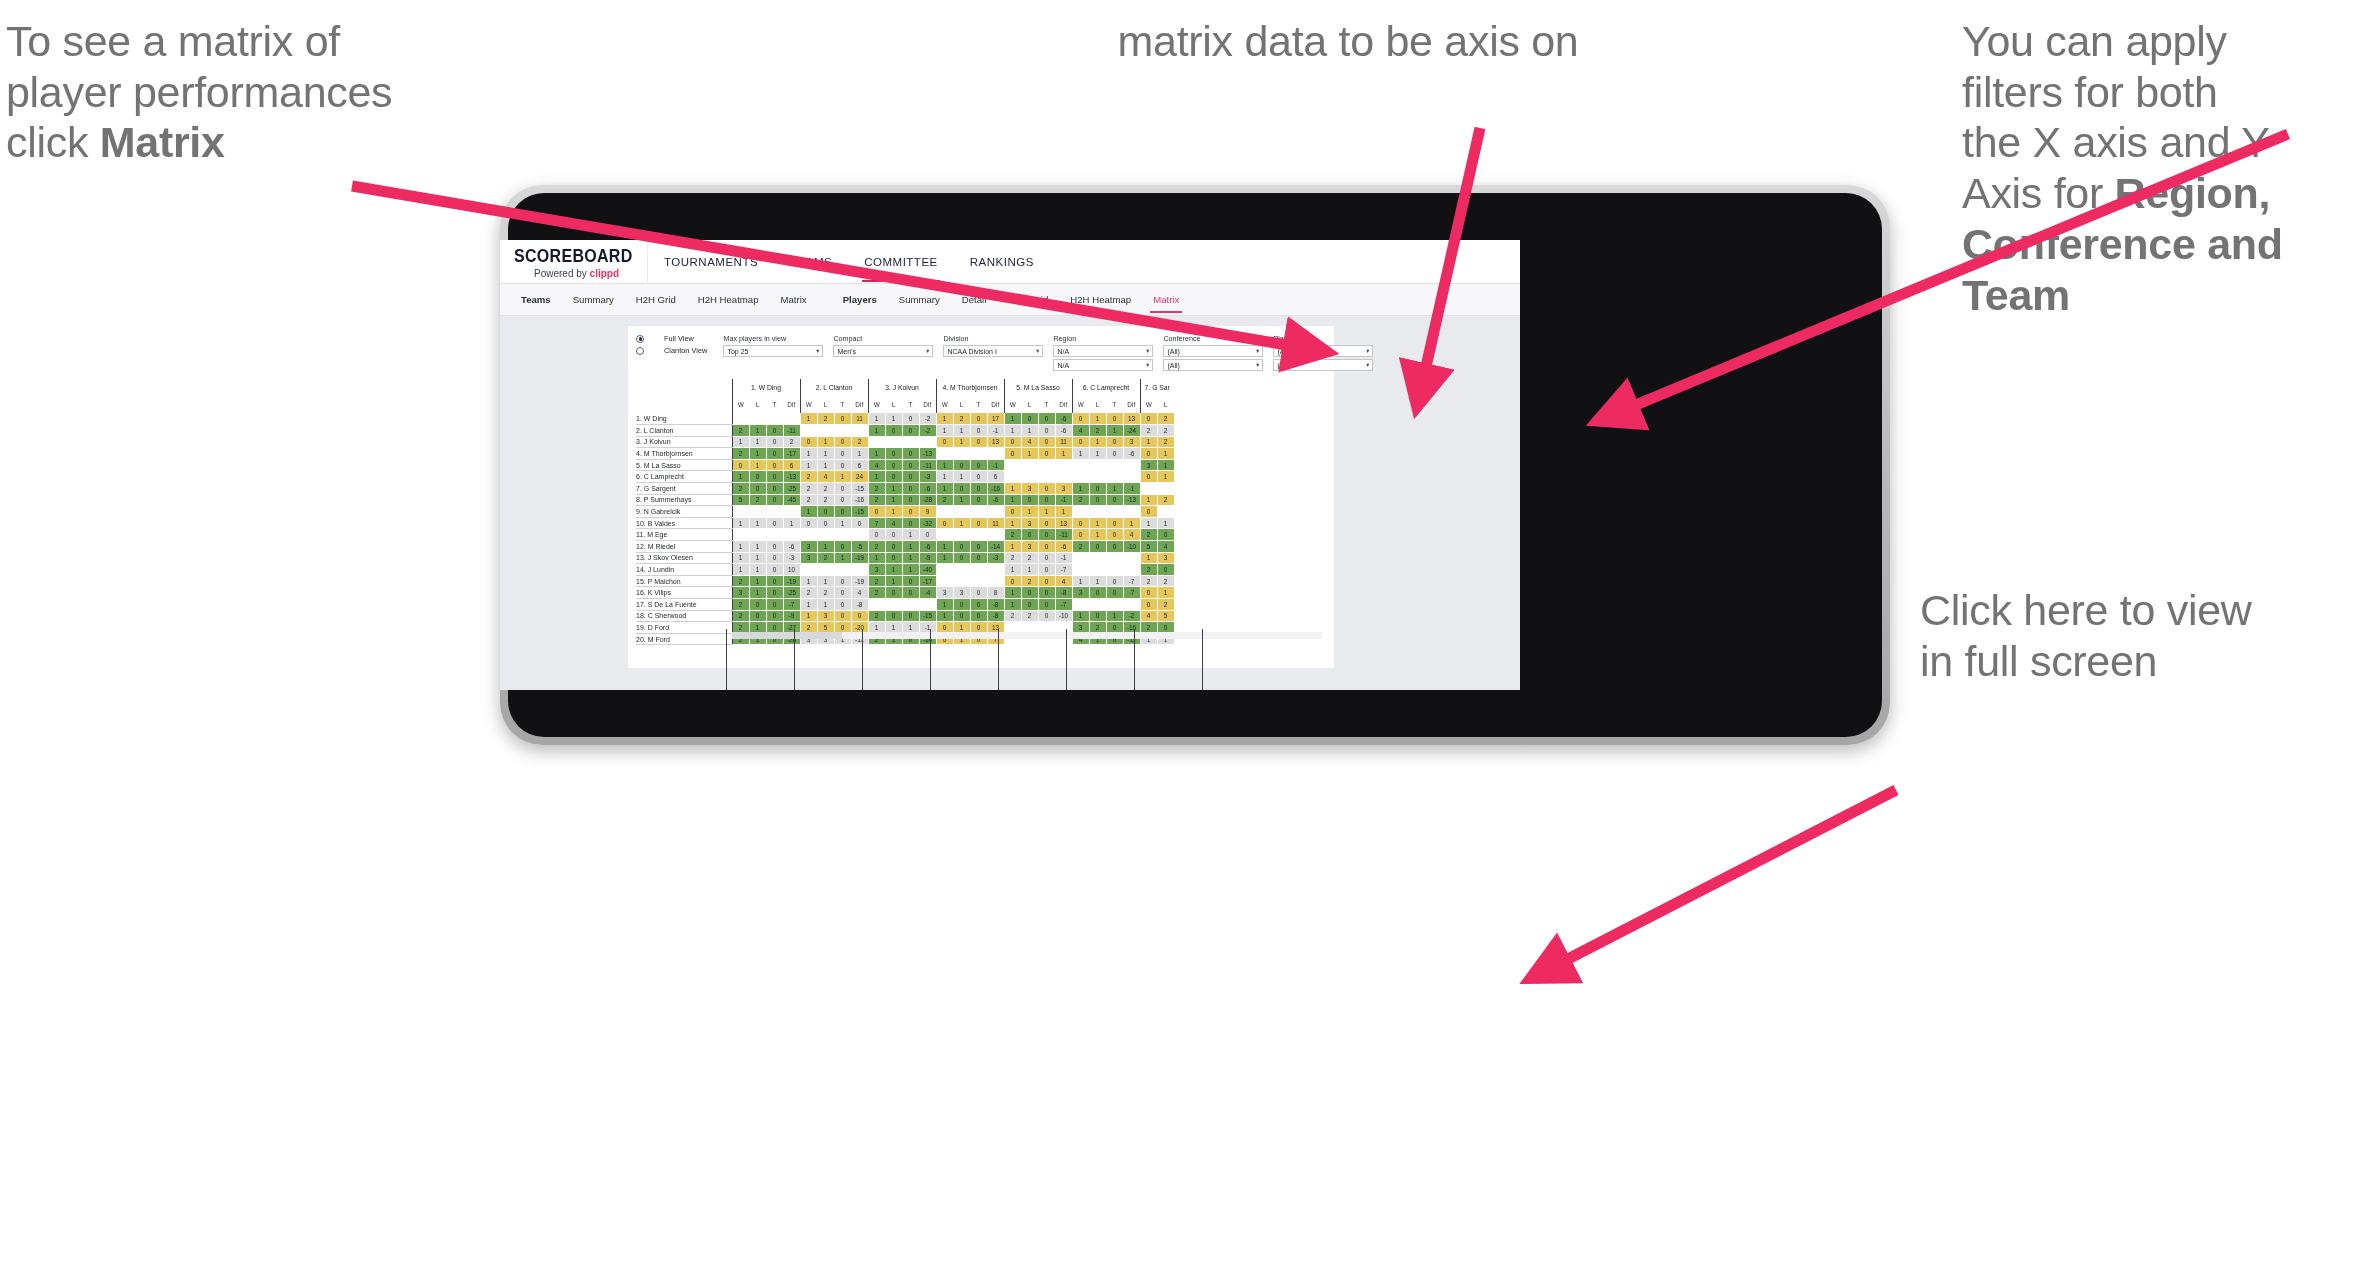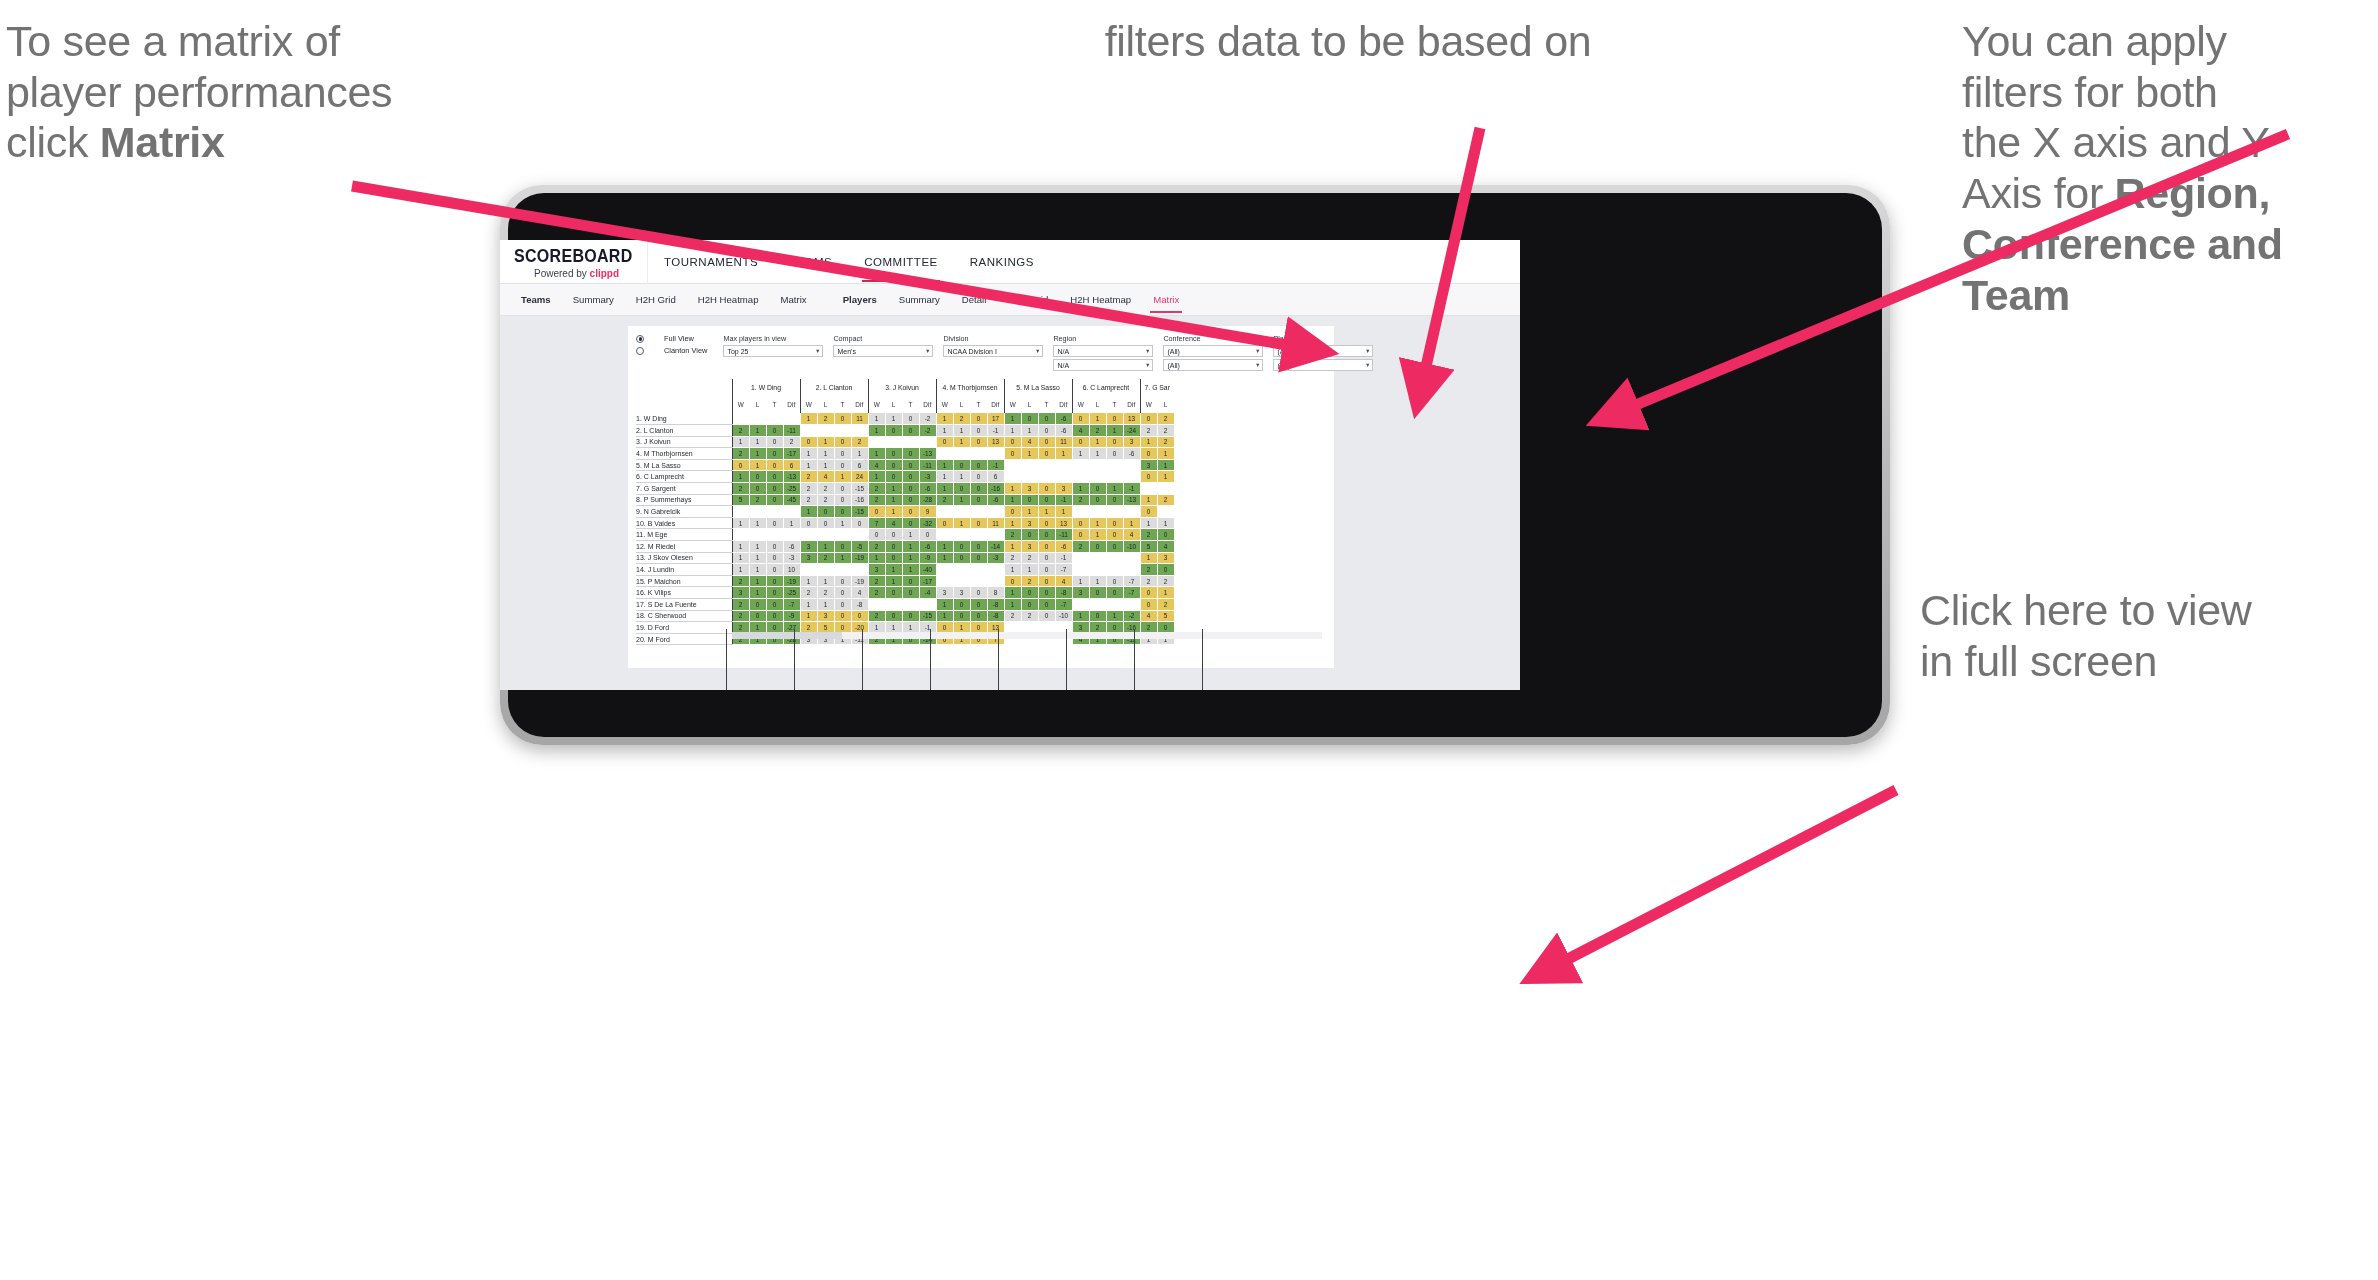--- a/index.html
+++ b/index.html
@@ -193,21 +193,21 @@
 
 <div id="stage">
 
   <div class="anno" id="anno-matrix">
     <div>To see a matrix of</div>
     <div>player performances</div>
     <div><span>click </span><b>Matrix</b></div>
   </div>
 
   <div class="anno" id="anno-filters">
-    <div>filters data to be based on</div>
+    <div>matrix data to be axis on</div>
   </div>
 
   <div class="anno" id="anno-region">
     <div>You  can apply</div>
     <div>filters for both</div>
     <div>the X axis and Y</div>
     <div><span>Axis for </span><b>Region,</b></div>
     <div><b>Conference and</b></div>
     <div><b>Team</b></div>
   </div>

